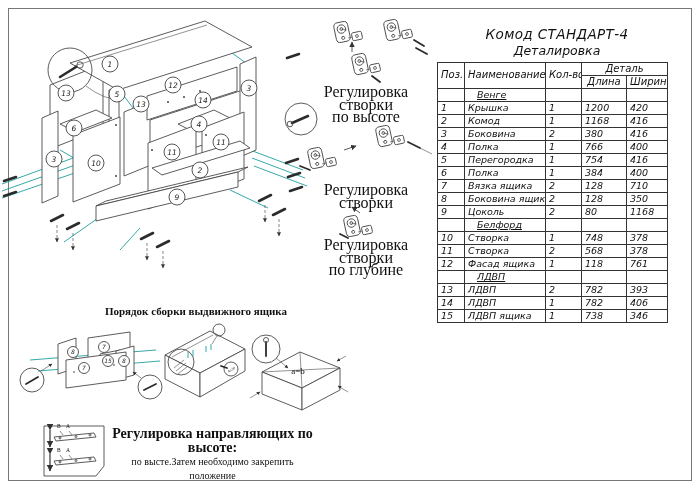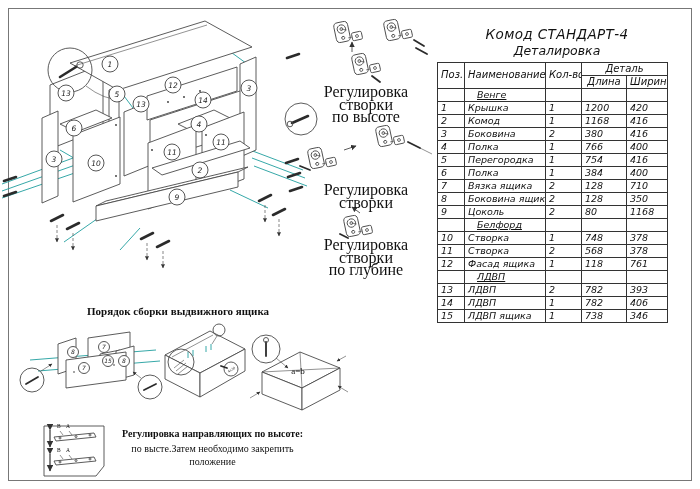--- a/index.html
+++ b/index.html
@@ -33,26 +33,26 @@
   table.parts th{text-align:center;font-size:10px;}
   table.parts td{text-align:left;}
   table.parts .sec span{text-decoration:underline;}
   table.parts .sec{padding-left:12px;}
   col.c-pos{width:27px;} col.c-name{width:81px;} col.c-qty{width:36px;}
   col.c-len{width:45px;} col.c-wid{width:41px;}
 
   .cap{position:absolute;left:298px;width:136px;text-align:center;font-size:16px;line-height:12.5px;}
   .cap1{top:86px;} .cap2{top:184px;} .cap3{top:239px;}
 
-  .drawer-title{position:absolute;left:87px;top:305px;width:200px;text-align:left;
+  .drawer-title{position:absolute;left:87px;top:305px;width:200px;text-align:right;
                 font-weight:bold;font-size:11px;}
   .aeqb{position:absolute;left:285px;top:337px;width:26px;text-align:center;font-size:9px;margin-top:29px;}
 
   .rail-note{position:absolute;left:110px;top:427px;width:205px;text-align:center;font-size:10px;line-height:13.5px;}
-  .rail-note .nt{font-weight:bold;font-size:10px;margin-bottom:1px;}
+  .rail-note .nt{font-weight:bold;font-size:14px;margin-bottom:1px;}
 
   .pt{position:absolute;font-size:5.5px;line-height:5.5px;}
 </style>
 </head>
 <body>
 
 <div class="page">
   <div class="frame"></div>
 
   <svg class="art" viewBox="0 0 700 489">

